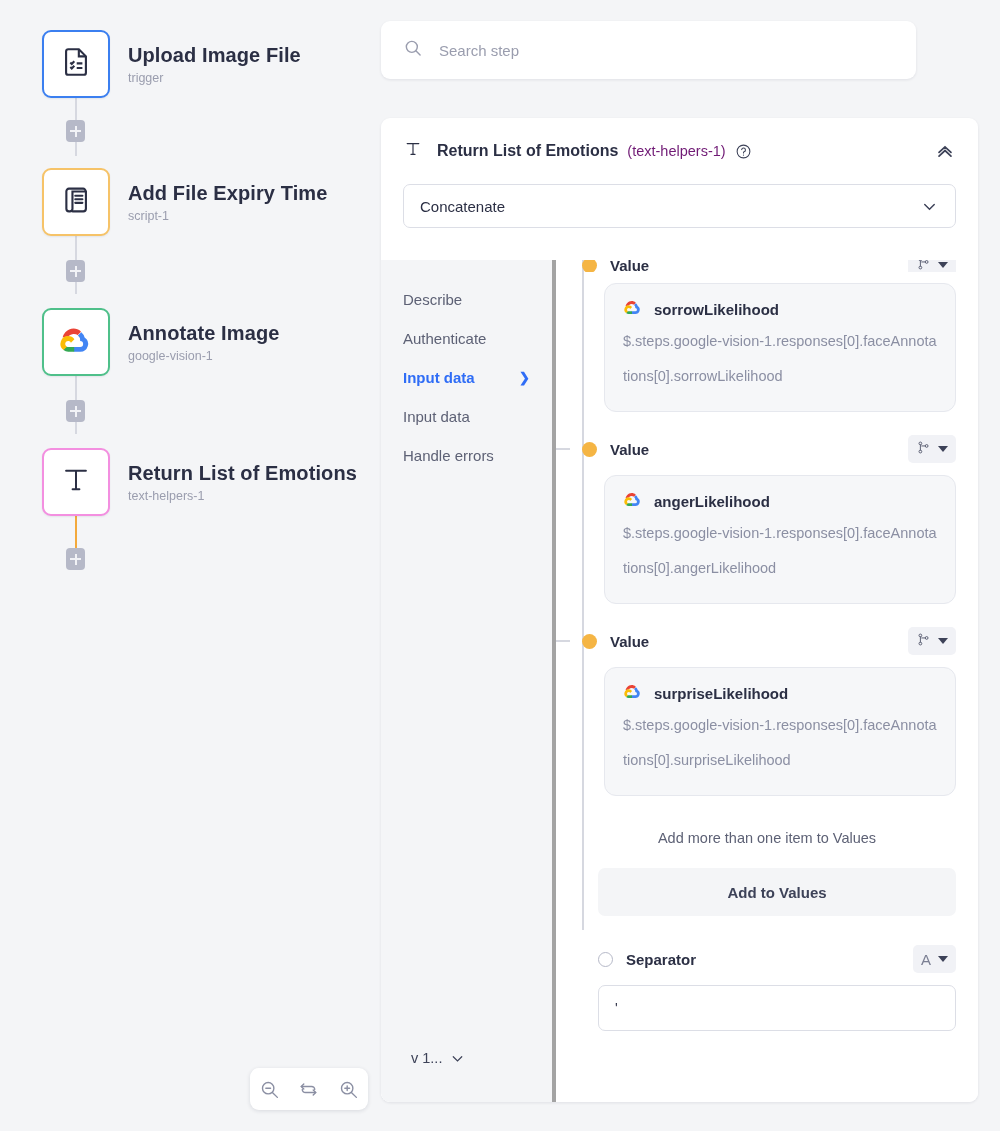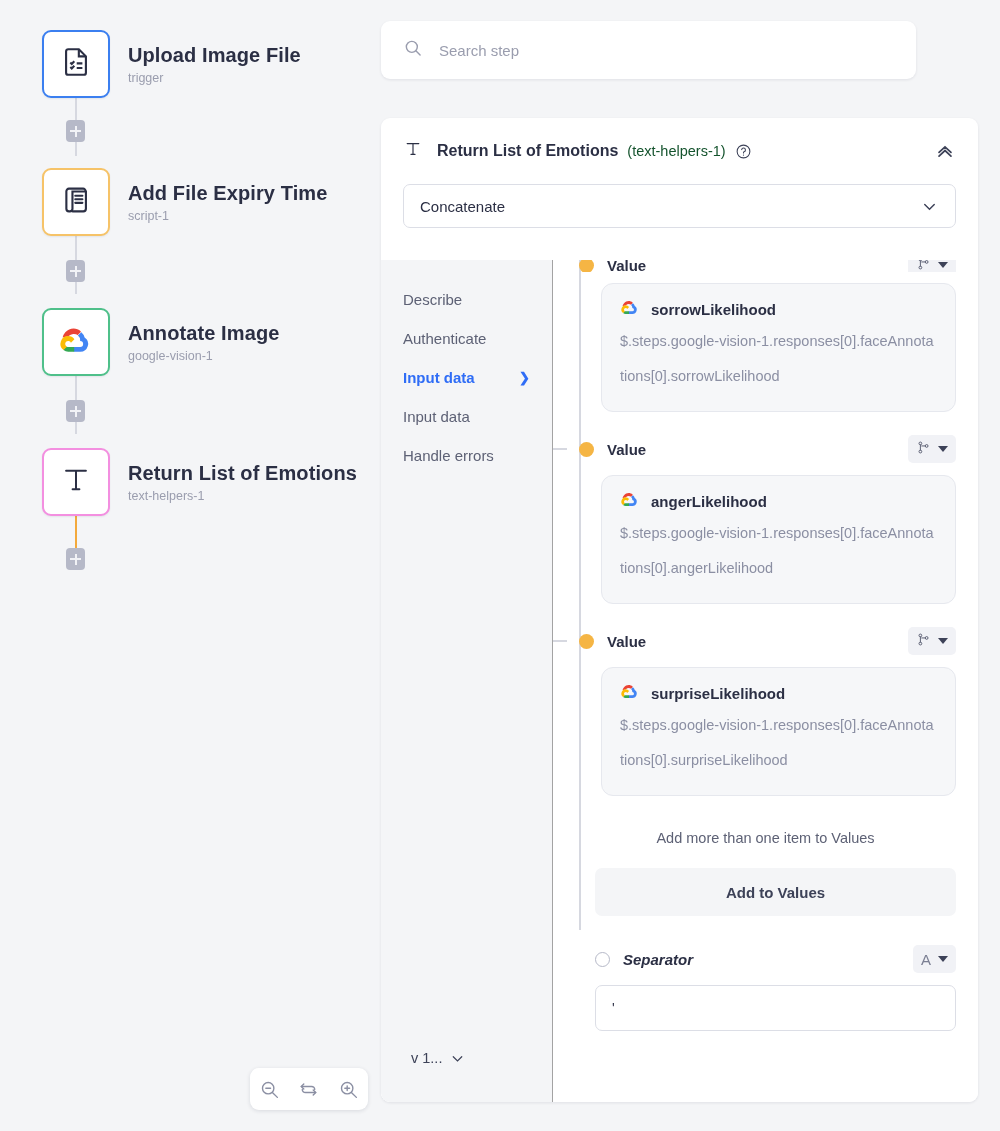--- a/index.html
+++ b/index.html
@@ -145,21 +145,21 @@
     padding: 0 22px;
   }
   #step-title {
     font-size: 16px;
     font-weight: bold;
     margin-left: 14px;
     color: #2b2f44;
   }
   #step-slug {
     font-size: 14.5px;
-    color: #14532d;
+    color: #701a75;
     margin-left: 9px;
   }
   #help-icon { margin-left: 9px; color: #3d4258; display:flex; }
   #collapse-btn { margin-left: auto; color: #3d4258; display:flex; }
 
   #op-select {
     margin: 0 22px;
     height: 44px;
     border: 1px solid #dcdee6;
     border-radius: 7px;
@@ -194,21 +194,21 @@
     align-items: center;
     font-size: 15px;
     color: #5d6175;
   }
   .tab.active { color: #2f6df6; font-weight: bold; }
   .tab .tchev { margin-left: auto; font-size: 13px; }
 
   
   #form {
     flex: 1;
-    border-left: 1px solid #a3a3a3;
+    border-left: 4px solid #a3a3a3;
     position: relative;
     overflow: hidden;
   }
 
   .valrow {
     display: flex;
     align-items: center;
     height: 30px;
     margin: 0 22px 0 26px;
     position: relative;
@@ -310,21 +310,20 @@
   .radio {
     width: 15px; height: 15px;
     border: 1.5px solid #b6b9c8;
     border-radius: 50%;
     flex: none;
   }
   #sep-label {
     font-size: 15px;
     font-weight: bold;
     margin-left: 13px;
-    font-style: italic;
   }
   #sep-ctl {
     margin-left: auto;
     background: #f1f2f6;
     border-radius: 5px;
     height: 28px;
     padding: 0 8px;
     display: flex;
     align-items: center;
     gap: 7px;

